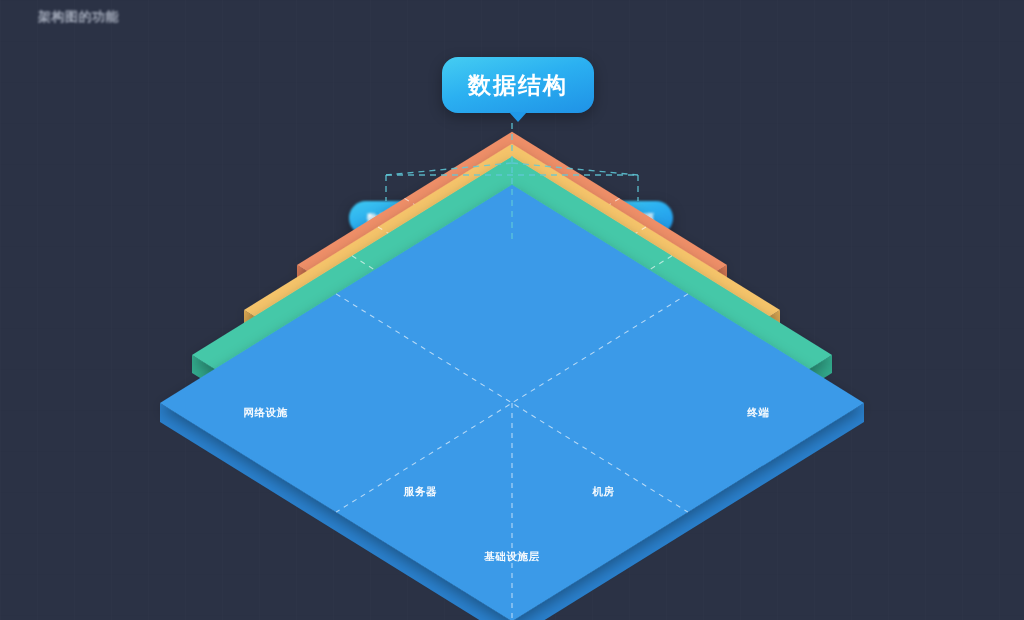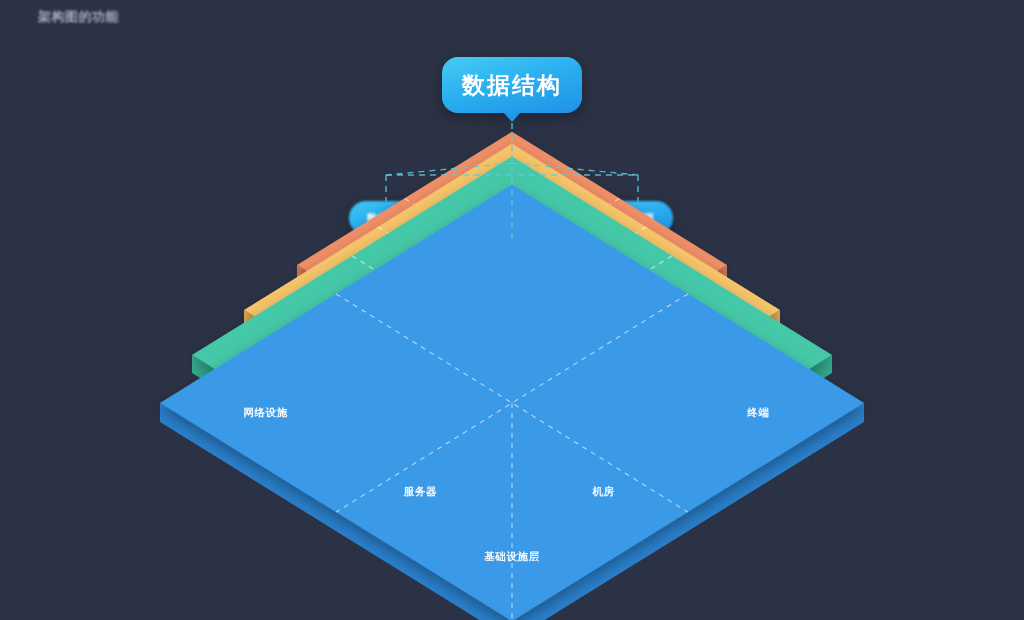--- a/index.html
+++ b/index.html
@@ -36,21 +36,21 @@
     position:absolute;
     display:flex;align-items:center;justify-content:center;
     color:#ffffff;
     text-align:center;
     border-radius:14px;
     box-shadow:0 4px 14px rgba(0,0,0,.30);
     background:linear-gradient(160deg,#3ec8f0 0%,#2aaef0 48%,#1f93e8 100%);
     white-space:nowrap;
   }
   .node.root{
-    left:442px;top:57px;width:140px;height:56px;
+    left:442px;top:57px;width:152px;height:56px;
     border-radius:16px;
     font-size:23px;font-weight:bold;letter-spacing:2px;
     background:linear-gradient(165deg,#45cdf2 0%,#2bb0f1 45%,#1f92e6 100%);
   }
   .node.root .tail{
     position:absolute;left:50%;bottom:-9px;margin-left:-9px;
     width:0;height:0;
     border-left:9px solid transparent;
     border-right:9px solid transparent;
     border-top:10px solid #2099e9;

